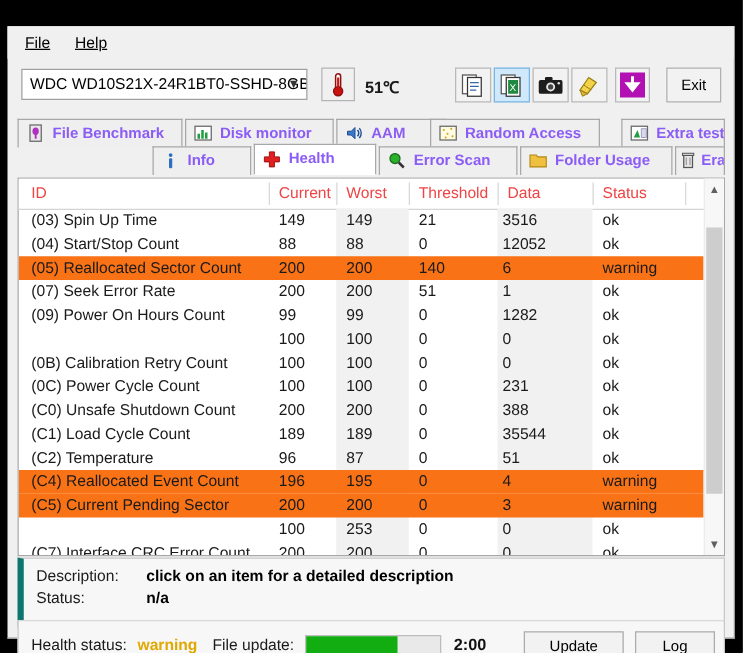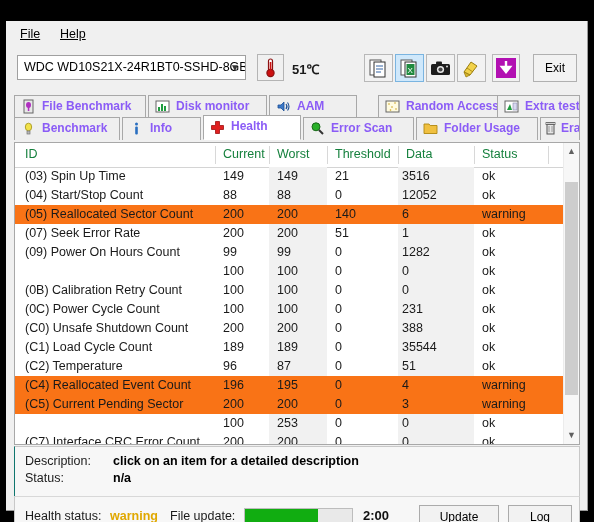--- a/index.html
+++ b/index.html
@@ -184,21 +184,21 @@
     position: absolute;
     left: 0; top: 0;
     width: 100%; height: 24px;
     background: #ffffff;
     border-bottom: 1px solid #d4d4d4;
   }
   .th {
     position: absolute;
     top: 4px;
     font-size: 12.5px;
-    color: #15803d;
+    color: #ef4444;
     white-space: nowrap;
   }
   .th-sep {
     position: absolute;
     top: 3px;
     width: 1px; height: 18px;
     background: #d8d8d8;
   }
   .rows {
     position: absolute;
@@ -263,21 +263,21 @@
     background: #cdcdcd;
     cursor: default;
   }
 
   
   .descbox {
     position: absolute;
     left: 8px; top: 425px;
     width: 566px; height: 56px;
     border-top: 1px solid #c8c8c8;
-    border-left: 1px solid #0f766e;
+    border-left: 5px solid #0f766e;
     border-right: 1px solid #c8c8c8;
     background: #f7f7f7;
     box-sizing: border-box;
   }
   .desc-label {
     position: absolute;
     left: 10px;
     font-size: 12.5px;
     color: #1a1a1a;
   }
@@ -448,21 +448,21 @@
         </div>
         <div class="tab" style="left:255px;width:88px;">
           <span class="tico">
             <svg width="15" height="15" viewBox="0 0 15 15">
                 <path d="M2 6 L5 6 L8 3 L8 12 L5 9 L2 9 Z" fill="#3a78c8" stroke="#1c4f96" stroke-width="0.8"></path>
                 <path d="M10 5 Q12 7.5 10 10" stroke="#1c4f96" stroke-width="1.2" fill="none"></path>
                 <path d="M11.5 3.5 Q14.5 7.5 11.5 11.5" stroke="#1c4f96" stroke-width="1.1" fill="none"></path>
               </svg>
           </span><span class="tlabel">AAM</span>
         </div>
-        <div class="tab" style="left:364px;width:136px;">
+        <div class="tab" style="left:330px;width:136px;">
           <span class="tico">
             <svg width="15" height="15" viewBox="0 0 15 15">
                 <rect x="1" y="2" width="13" height="11" fill="#fffbe0" stroke="#666" stroke-width="1"></rect>
                 <circle cx="4" cy="5" r="0.8" fill="#c8a020"></circle>
                 <circle cx="7" cy="8" r="0.8" fill="#c8a020"></circle>
                 <circle cx="10" cy="4" r="0.8" fill="#c8a020"></circle>
                 <circle cx="11" cy="10" r="0.8" fill="#c8a020"></circle>
                 <circle cx="5.5" cy="11" r="0.8" fill="#c8a020"></circle>
               </svg>
           </span><span class="tlabel">Random Access</span>
@@ -472,28 +472,20 @@
             <svg width="15" height="15" viewBox="0 0 15 15">
                 <rect x="1" y="2" width="13" height="11" fill="#ffffff" stroke="#666" stroke-width="1"></rect>
                 <path d="M3 11 L6 5 L8 11 Z" fill="#1f9d3f"></path>
                 <rect x="9" y="4" width="4" height="7" fill="#d8d8f0" stroke="#8888aa" stroke-width="0.6"></rect>
               </svg>
           </span><span class="tlabel">Extra tests</span>
         </div>
       </div>
 
       <div class="tab-row row2">
-        <div class="tab" style="left:0px;width:106px;">
-          <span class="tico">
-            <svg width="15" height="15" viewBox="0 0 15 15">
-                <ellipse cx="7.5" cy="6" rx="3.2" ry="3.8" fill="#f2e24a" stroke="#a89a20" stroke-width="0.9"></ellipse>
-                <rect x="6" y="10" width="3" height="3" fill="#b8b8b8" stroke="#777" stroke-width="0.7"></rect>
-              </svg>
-          </span><span class="tlabel">Benchmark</span>
-        </div>
         <div class="tab" style="left:108px;width:79px;">
           <span class="tico">
             <svg width="15" height="15" viewBox="0 0 15 15">
                 <circle cx="7.5" cy="3" r="1.5" fill="#2a6fc0"></circle>
                 <rect x="6.2" y="5.5" width="2.6" height="8" rx="1" fill="#2a6fc0"></rect>
               </svg>
           </span><span class="tlabel">Info</span>
         </div>
         <div class="tab active" style="left:189px;width:98px;top:-2px;">
           <span class="tico" style="vertical-align:-4px;">

